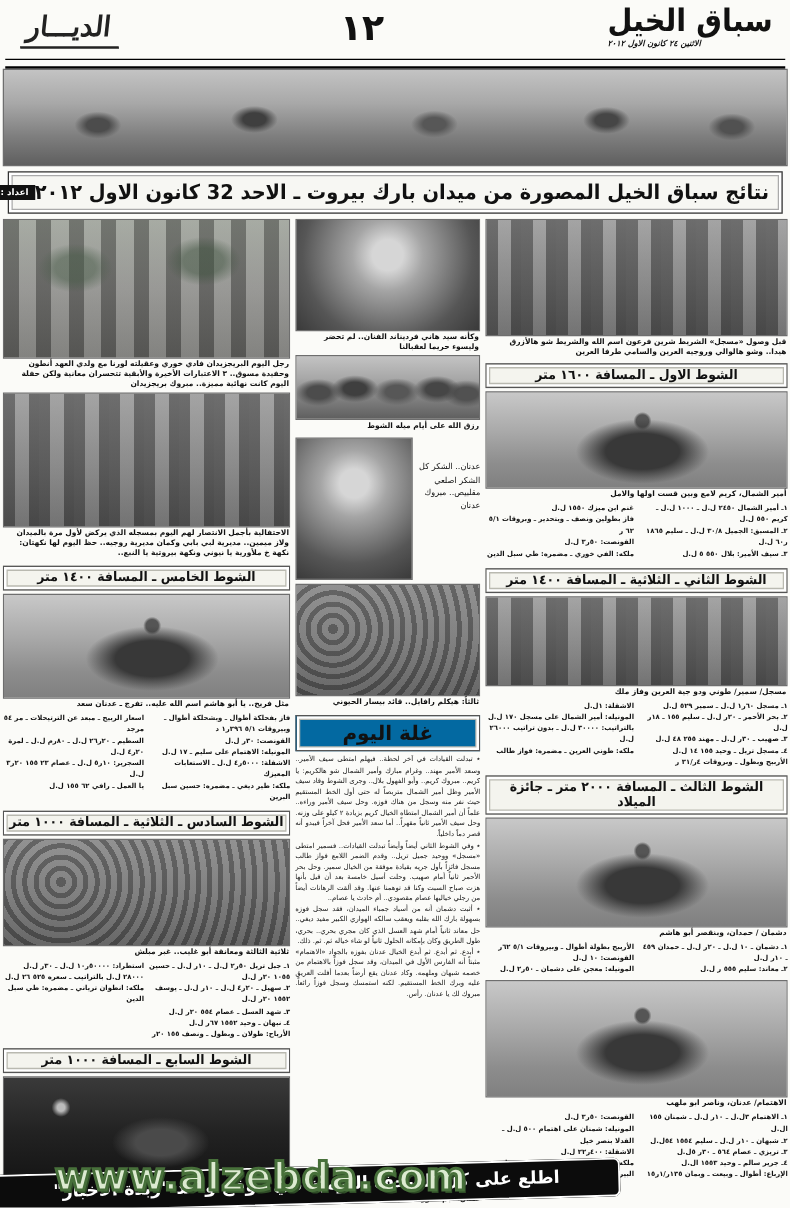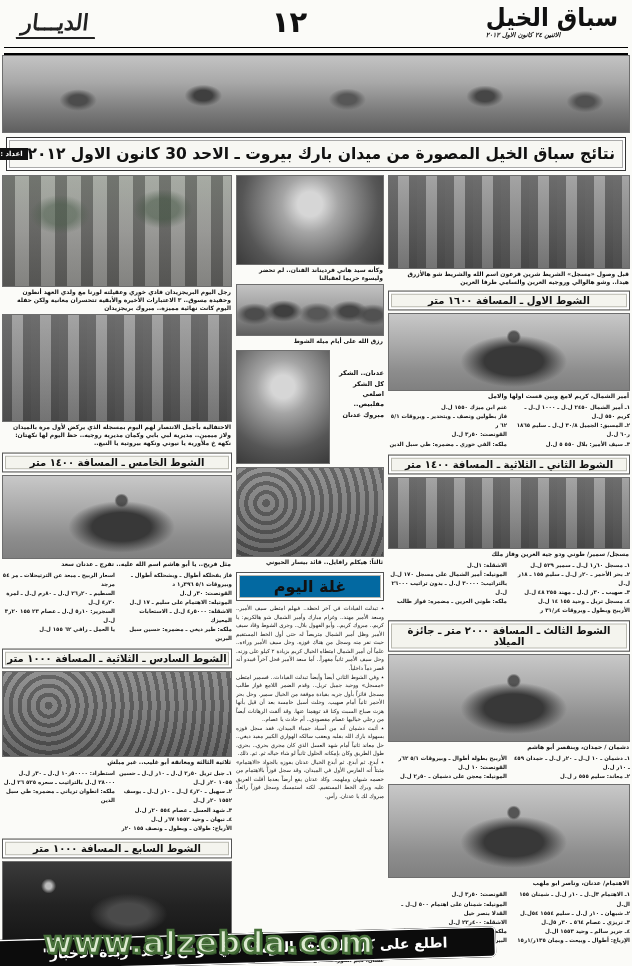--- a/index.html
+++ b/index.html
@@ -68,21 +68,21 @@
   .col-left{width:230px;}
 
   .section-header{border:1px solid #555;box-shadow:inset 0 0 0 2px #fff,inset 0 0 0 3px #b9b9b0;
     background:#f4f4ee;text-align:center;font-weight:bold;font-size:10px;padding:3px 2px;margin:3px 0;transform:scaleY(1.05);}
   .caption{font-size:6px;font-weight:bold;line-height:1.35;text-align:right;padding:1px 1px 2px 1px;}
   .results{display:flex;gap:4px;padding:1px 0 3px 0;}
   .results > div{flex:1;}
   .lines{font-size:5.5px;font-weight:bold;line-height:1.65;white-space:pre-line;text-align:right;}
 
   .jockey-row{display:flex;gap:3px;margin:3px 0;}
-  .jockey-row .side-cap{flex:1;font-size:6.5px;font-weight:bold;line-height:1.6;padding-top:18px;}
+  .jockey-row .side-cap{flex:1;font-size:6.5px;font-weight:normal;line-height:1.6;padding-top:18px;}
   .jockey-row .ph{width:92px;height:112px;}
 
   .ghalla-box{border:1px solid #555;box-shadow:inset 0 0 0 2px #fff,inset 0 0 0 3px #b9b9b0;background:#0369a1;
     text-align:center;font-size:16px;font-weight:bold;padding:4px 16px;margin:4px 0 3px 0;}
   .ghalla-text{font-size:5.5px;line-height:1.55;text-align:justify;white-space:pre-line;height:332px;overflow:hidden;}
   .horse-lists{font-size:5.5px;font-weight:bold;line-height:1.6;white-space:pre-line;text-align:right;margin-top:2px;}
 
   
   .bottom-banner{position:absolute;left:-6px;bottom:2px;width:470px;background:#0c0c0c;color:#fff;
     font-size:14px;font-weight:bold;text-align:center;padding:7px 16px 8px 16px;border-radius:5px;
@@ -104,21 +104,21 @@
       <div class="mast-date">الاثنين ٢٤ كانون الاول ٢٠١٢</div>
     </div>
     <div class="mast-center">١٢</div>
     <div class="mast-logo">الديـــار</div>
   </header>
   <div class="mast-rule"></div>
 
   <div class="top-photo ph ph-race"></div>
 
   <div class="headline">
-    <span class="headline-text">نتائج سباق الخيل المصورة من ميدان بارك بيروت ـ الاحد 30 كانون الاول ٢٠١٢</span>
+    <span class="headline-text">نتائج سباق الخيل المصورة من ميدان بارك بيروت ـ الاحد 32 كانون الاول ٢٠١٢</span>
     <span class="headline-badge">اعداد : لوران ناكوزي</span>
   </div>
 
   <main class="cols">
 
     <section class="col col-right">
       <div class="ph ph-people" style="height:92px"></div>
       <div class="caption">قبل وصول «مسجل» الشريط شرين فرعون اسم الله والشريط شو هالأزرق هيدا.. وشو هالوالي وروجيه العرين والسامي طرفا العرين</div>
 
       <div class="section-header">الشوط الاول ـ المسافة ١٦٠٠ متر</div>

